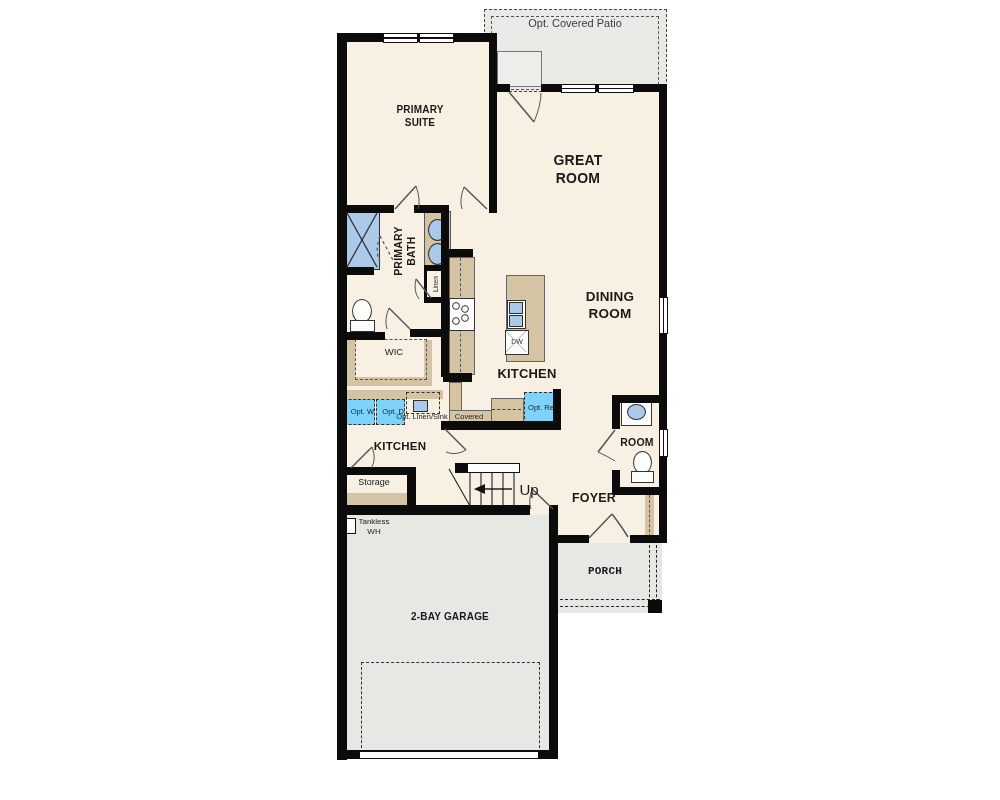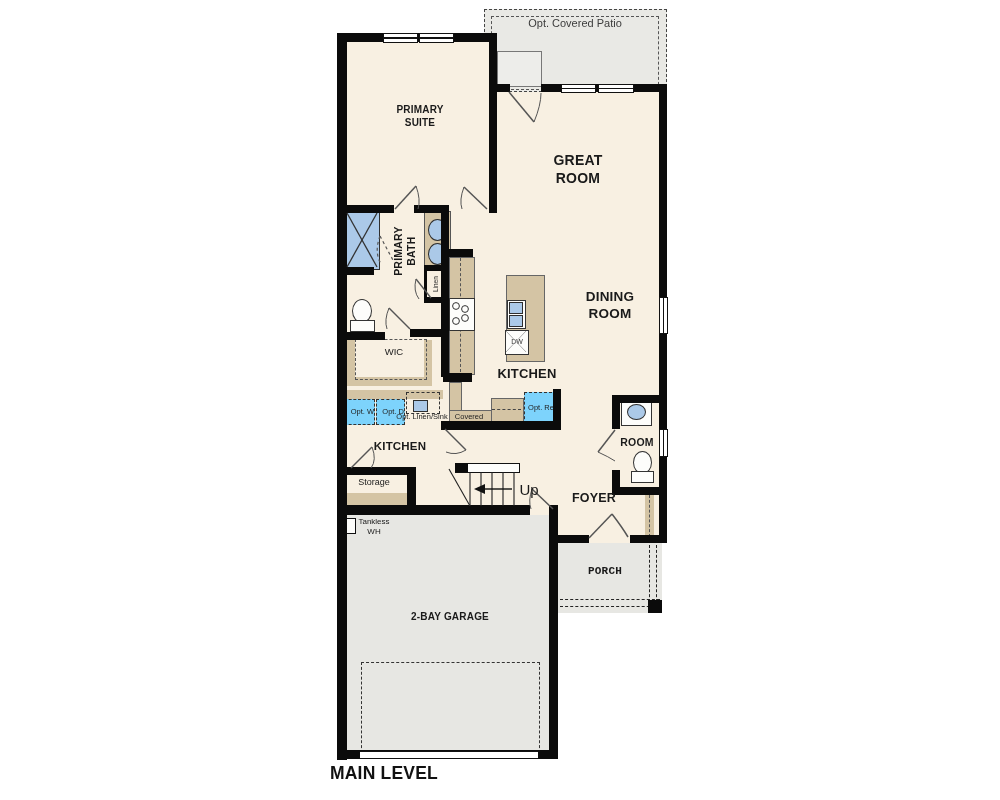--- a/index.html
+++ b/index.html
@@ -223,15 +223,14 @@
   <div class="lbl b" style="left:366px;top:439px;width:68px;font-size:11.5px;">KITCHEN</div>
   <div class="lbl" style="left:350px;top:477px;width:48px;font-size:9px;">Storage</div>
   <div class="lbl" style="left:351px;top:517px;width:46px;font-size:8px;">Tankless WH</div>
   <div class="lbl" style="left:517px;top:481px;width:24px;font-size:15px;">Up</div>
   <div class="lbl b" style="left:562px;top:491px;width:64px;font-size:12.5px;">FOYER</div>
   <div class="lbl b" style="left:614px;top:436px;width:46px;font-size:10.5px;">ROOM</div>
   <div class="lbl b" style="left:570px;top:565px;width:70px;font-size:11px;font-family:Liberation Mono, monospace;">PORCH</div>
   <div class="lbl b" style="left:385px;top:611px;width:130px;font-size:10px;">2-BAY GARAGE</div>
   <div class="lbl" style="left:447px;top:412px;width:44px;font-size:7.5px;color:#222;">Covered</div>
   <div class="lbl" style="left:396px;top:412px;width:52px;font-size:7.5px;color:#222;line-height:1.2;">Opt. Linen/Sink</div>
-  <div class="lbl b" style="left:330px;top:763px;width:160px;font-size:17.5px;text-align:left;color:#111;">MAIN LEVEL</div>
 
 </div>
 
 </body></html>

